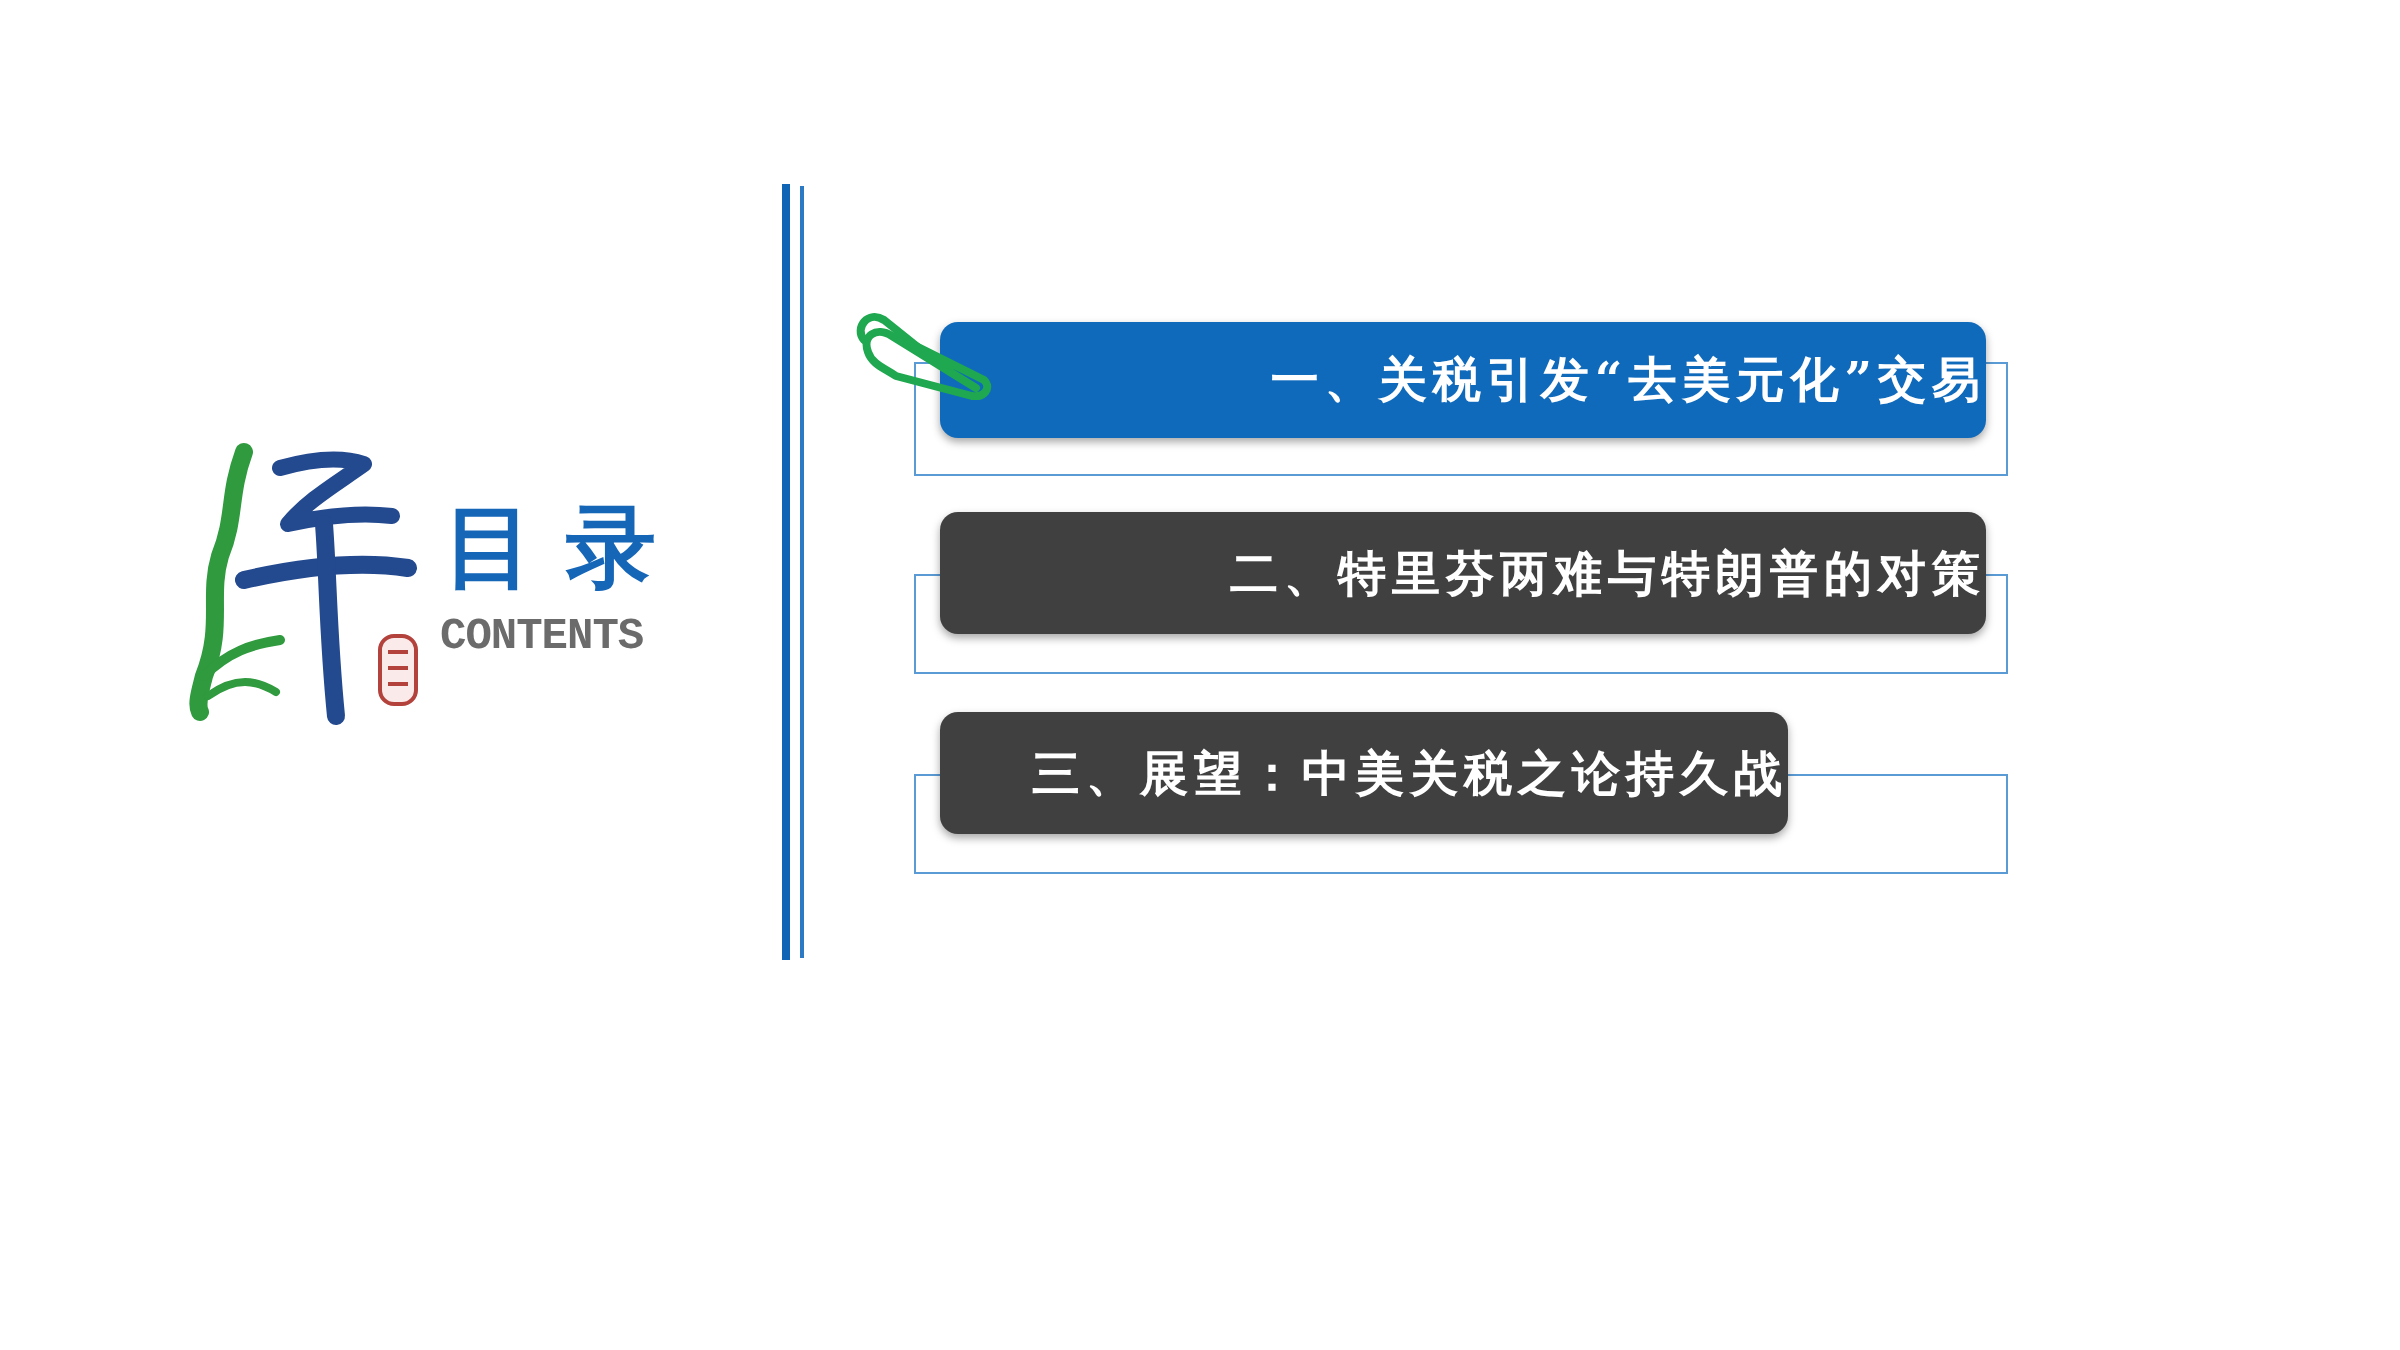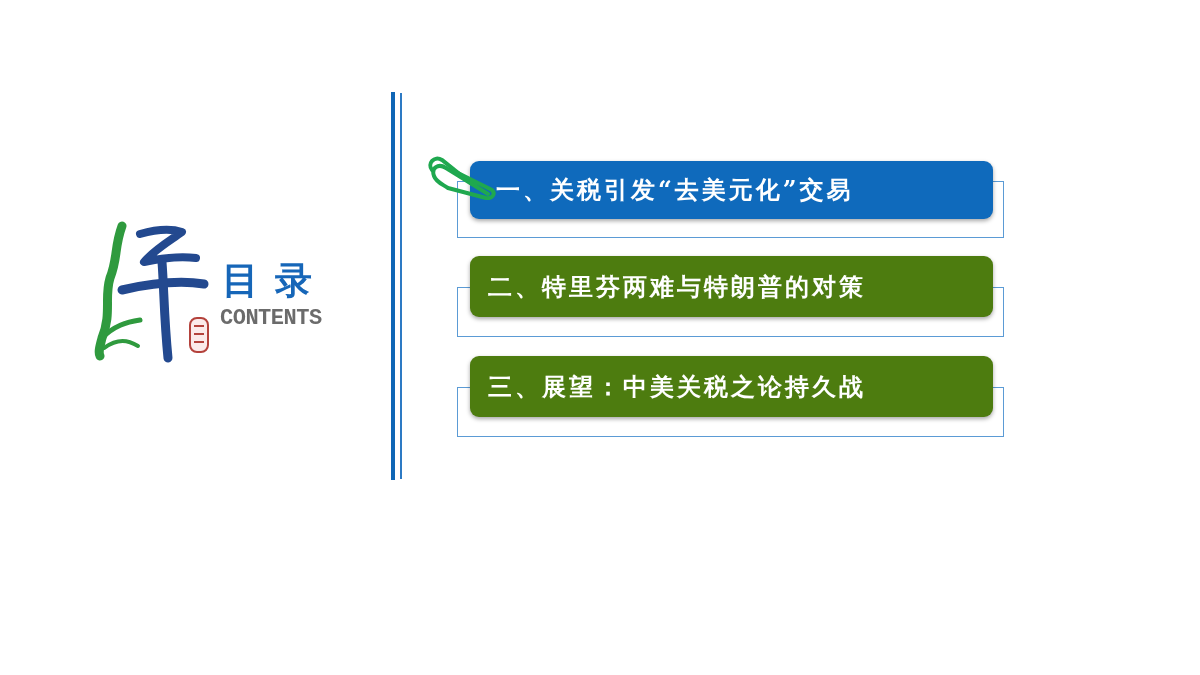--- a/index.html
+++ b/index.html
@@ -3,43 +3,44 @@
   <meta charset="utf-8">
   <style>
     html, body { margin: 0; padding: 0; }
     body {
       width: 1200px; height: 675px; background: #ffffff;
       position: relative; overflow: hidden;
       font-family: "DejaVu Sans", sans-serif;
     }
     .logo { position: absolute; left: 92px; top: 218px; width: 128px; height: 145px; }
     .title-cn {
-      position: absolute; left: 222px; top: 256px;
+      position: absolute; left: 222px; top: 244px;
       font-family: Liberation Mono, monospace; font-weight: bold;
-      font-size: 37px; color: #1666b8; letter-spacing: 16px;
+      font-size: 45px; color: #1666b8; letter-spacing: 16px;
     }
     .title-en {
       position: absolute; left: 220px; top: 306px;
       font-family: Liberation Mono, monospace; font-weight: bold;
       font-size: 22px; color: #6b6b6b; letter-spacing: -0.5px;
     }
     .divider-thick { position: absolute; left: 391px; top: 92px; width: 4px; height: 388px; background: #1066b5; }
     .divider-thin { position: absolute; left: 400px; top: 93px; width: 2px; height: 386px; background: #2d7ac4; }
     .frame {
       position: absolute; border: 1.5px solid #5b9bd5; box-sizing: border-box;
     }
     .pill {
       position: absolute; border-radius: 9px; color: #ffffff;
       font-family: "DejaVu Serif", serif; font-weight: bold;
       font-size: 24px; display: flex; align-items: center;
       padding-left: 18px; box-sizing: border-box; letter-spacing: 3px;
       box-shadow: 0 2px 4px rgba(0,0,0,0.35);
+      justify-content: flex-end;
     }
     .pill.blue { background: #0f6abc; }
-    .pill.green { background: #4d7c0f; }
+    .pill.green { background: #404040; }
     .clip { position: absolute; left: 428px; top: 154px; width: 70px; height: 46px; }
   </style>
 </head>
 <body>
 
 <svg class="logo" viewBox="0 0 128 145">
 
   <path d="M30 8 C22 30, 26 40, 18 60 C12 80, 20 95, 10 120 C8 128, 6 134, 8 138" stroke="#2f9a3e" stroke-width="9" fill="none" stroke-linecap="round"></path>
   <path d="M10 120 C22 108, 34 104, 48 102" stroke="#2f9a3e" stroke-width="5" fill="none" stroke-linecap="round"></path>
   <path d="M12 130 C26 120, 36 122, 46 128" stroke="#2f9a3e" stroke-width="4" fill="none" stroke-linecap="round"></path>
@@ -62,20 +63,20 @@
 <div class="pill blue" style="left:470px; top:161px; width:523px; height:58px; padding-left:26px;">
   <span>一、关税引发“去美元化”交易</span>
 </div>
 
 <div class="frame" style="left:457px; top:287px; width:547px; height:50px;"></div>
 <div class="pill green" style="left:470px; top:256px; width:523px; height:61px;">
   <span>二、特里芬两难与特朗普的对策</span>
 </div>
 
 <div class="frame" style="left:457px; top:387px; width:547px; height:50px;"></div>
-<div class="pill green" style="left:470px; top:356px; width:523px; height:61px;">
+<div class="pill green" style="left:470px; top:356px; width:424px; height:61px;">
   <span>三、展望：中美关税之论持久战</span>
 </div>
 
 <svg class="clip" viewBox="0 0 70 46">
   <path d="M60 40 L18 14 C10 9, 3 14, 6 22 C8 28, 14 30, 20 34 L58 44 C64 45, 68 40, 64 36 L28 18" stroke="#1fa84f" stroke-width="4" fill="none" stroke-linecap="round" stroke-linejoin="round"></path>
   <path d="M44 30 L14 6 C6 1, -1 10, 4 16" stroke="#1fa84f" stroke-width="4" fill="none" stroke-linecap="round"></path>
 </svg>
 
 </body></html>

